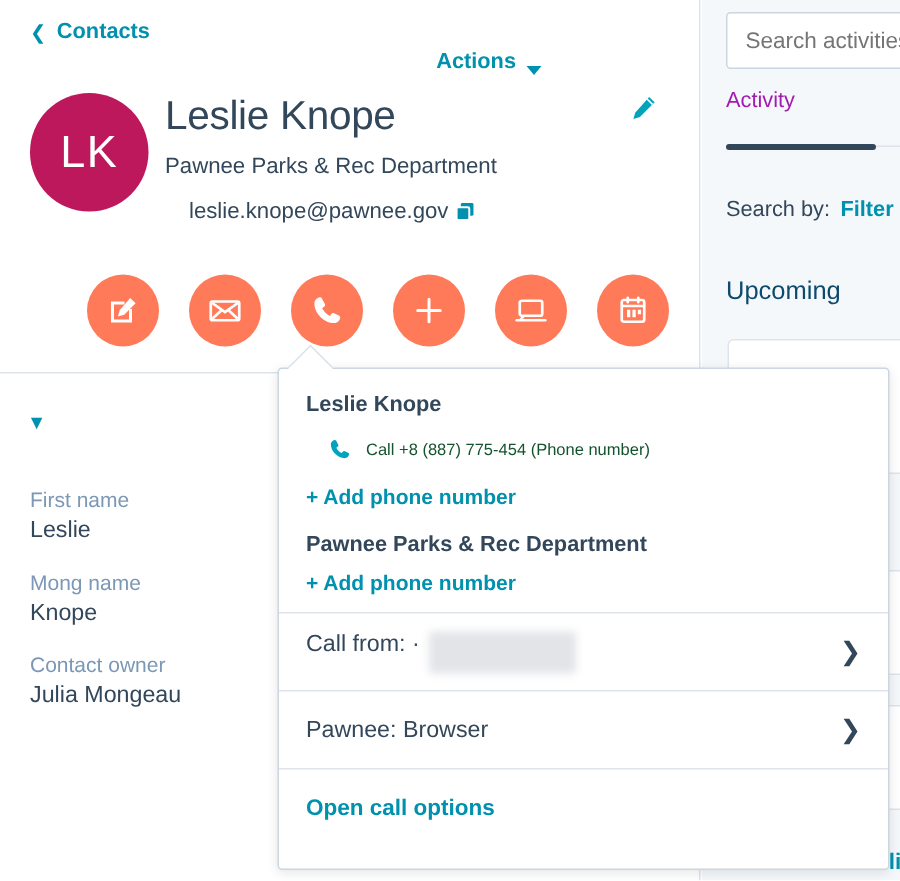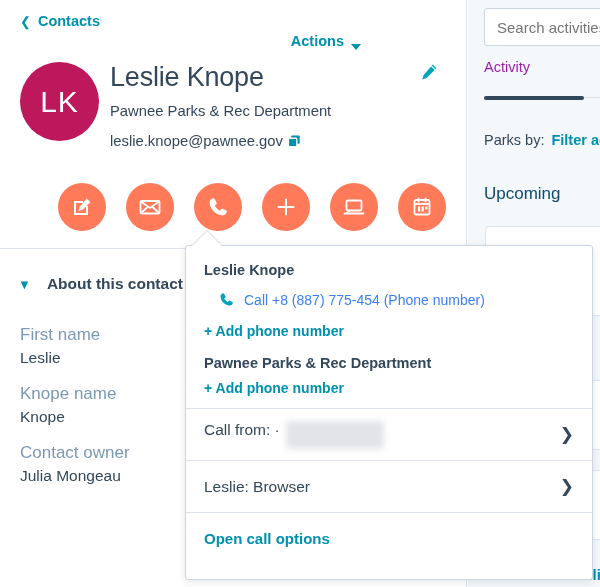--- a/index.html
+++ b/index.html
@@ -57,21 +57,21 @@
   .contact-name {
     position: absolute; left: 110px; top: 62px;
     font-size: 27px; color: #33475b; font-weight: normal;
     letter-spacing: -0.2px;
   }
   .contact-company {
     position: absolute; left: 110px; top: 103px;
     font-size: 14.8px; color: #33475b;
   }
   .contact-email-row {
-    position: absolute; left: 110px; top: 133px;
+    position: absolute; left: 126px; top: 133px;
     display: flex; align-items: center; gap: 4px;
   }
   .contact-email { font-size: 14.8px; color: #33475b; }
   .copy-icon { cursor: pointer; display: flex; }
 
   .edit-pencil {
     position: absolute; right: 28px; top: 63px;
     cursor: pointer; display: flex;
   }
 
@@ -95,21 +95,21 @@
   .about-header {
     position: absolute; left: 18px; top: 275px;
     display: flex; align-items: center; gap: 16px;
     cursor: pointer;
   }
   .about-header .chev { color: #0091ae; font-size: 13px; line-height: 1; }
   .about-header .about-title { font-size: 15.5px; color: #33475b; font-weight: bold; }
 
   .prop-list { position: absolute; left: 20px; top: 325px; width: 175px; }
   .prop { margin-bottom: 17px; }
-  .prop-label { font-size: 17px; color: #7c98b6; margin-bottom: 4px; }
+  .prop-label { font-size: 14px; color: #7c98b6; margin-bottom: 4px; }
   .prop-value { font-size: 15.5px; color: #33475b; }
 
   
   .right-col {
     position: absolute; left: 468px; top: 0;
     width: 132px; height: 587px;
     background: #f5f8fa;
     overflow: hidden;
   }
   .search-box {
@@ -193,21 +193,21 @@
   .pop-top { padding: 16px 18px 12px 18px; }
   .pop-person {
     font-size: 14.5px; color: #33475b; font-weight: bold;
     margin-bottom: 13px;
   }
   .pop-call-row {
     display: flex; align-items: center; gap: 9px;
     margin-left: 14px; margin-bottom: 15px;
     cursor: pointer;
   }
-  .pop-call-text { font-size: 14px; color: #3b82f6; }
+  .pop-call-text { font-size: 11px; color: #14532d; }
   .pop-add {
     font-size: 14px; color: #0091ae; font-weight: bold;
     cursor: pointer; margin-bottom: 16px;
   }
   .pop-company {
     font-size: 14.5px; color: #33475b; font-weight: bold;
     margin-bottom: 9px;
   }
   .pop-add-2 {
     font-size: 14px; color: #0091ae; font-weight: bold;
@@ -321,51 +321,50 @@
           <rect x="15.2" y="11.5" width="2.2" height="3" fill="#ffffff"></rect>
         </svg>
       </button>
 
     </div>
 
     <div class="section-divider"></div>
 
     <div class="about-header">
       <span class="chev">▼</span>
-      <span class="about-title">About this contact</span>
     </div>
 
     <div class="prop-list">
       <div class="prop">
         <div class="prop-label">First name</div>
         <div class="prop-value">Leslie</div>
       </div>
       <div class="prop">
-        <div class="prop-label">Knope name</div>
+        <div class="prop-label">Mong name</div>
         <div class="prop-value">Knope</div>
       </div>
       <div class="prop">
         <div class="prop-label">Contact owner</div>
         <div class="prop-value">Julia Mongeau</div>
       </div>
     </div>
 
   </div>
 
   <div class="right-col">
     <input class="search-box" readonly="" placeholder="Search activities" style="">
 
     <div class="tab-row">
       <span class="tab">Activity</span>
     </div>
     <div class="tab-underline"></div>
     <div class="tab-underline-rest"></div>
 
     <div class="filter-row">
-      <span class="filter-label">Parks by:</span>
+      <span class="filter-label">Search by:</span>
       <span class="filter-link">Filter activity</span>
     </div>
 
     <div class="upcoming-title">Upcoming</div>
 
     <div class="upcoming-card"></div>
     <div class="stub" style="left:113px; top:246px;">m</div>
     <div class="stub" style="left:113px; top:276px;">w</div>
     <div class="stub" style="left:113px; top:330px;">.</div>
 
@@ -404,21 +403,21 @@
       <div class="pop-opt-left">
         <span class="pop-opt-label">Call from: ·</span>
         <span class="redacted"></span>
       </div>
       <span class="chev-right">❯</span>
     </div>
 
     <div class="pop-sep"></div>
 
     <div class="pop-opt-row">
-      <span class="pop-opt-label">Leslie: Browser</span>
+      <span class="pop-opt-label">Pawnee: Browser</span>
       <span class="chev-right">❯</span>
     </div>
 
     <div class="pop-sep"></div>
 
     <div class="pop-footer">
       <span class="pop-footer-link">Open call options</span>
     </div>
 
   </div>

